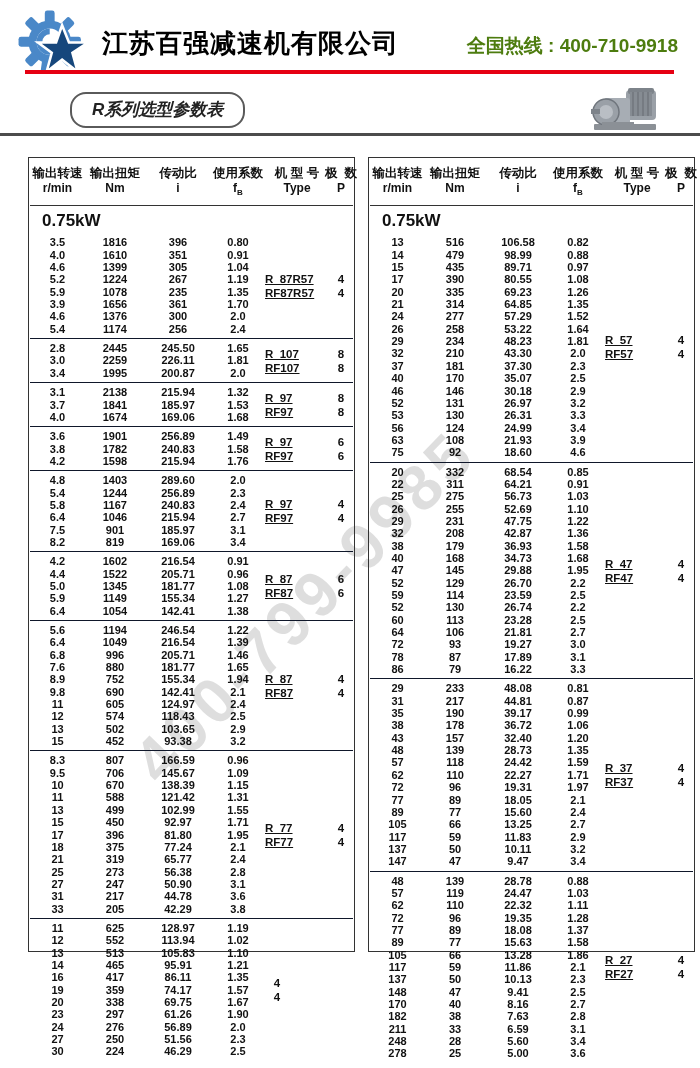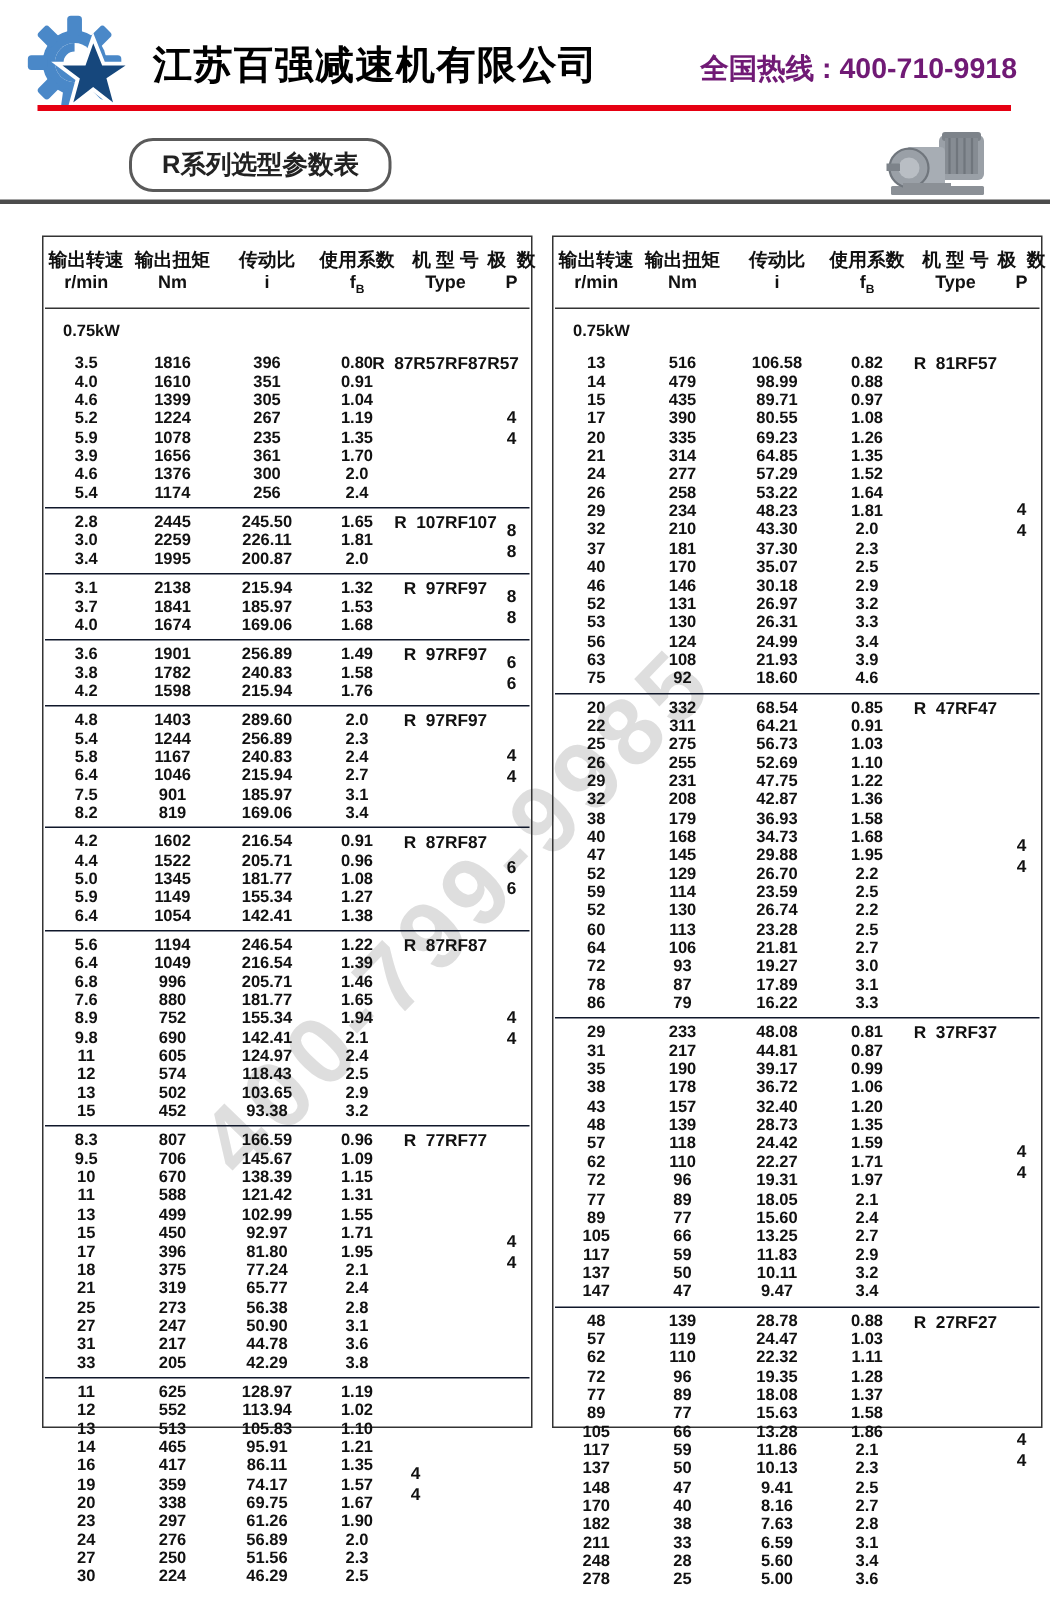--- a/index.html
+++ b/index.html
@@ -4,53 +4,53 @@
 <style>
   html,body{margin:0;padding:0;}
   body{
     width:700px;height:1068px;position:relative;background:#fff;
     font-family:"Liberation Sans","DejaVu Sans",sans-serif;color:#111;
     overflow:hidden;
   }
   
   .logo{position:absolute;left:12px;top:4px;width:82px;height:82px;}
   .company{position:absolute;left:102px;top:26px;font-size:26px;font-weight:bold;letter-spacing:1px;color:#000;}
-  .hotline{position:absolute;right:22px;top:33px;font-size:19px;font-weight:bold;color:#701a75;}
+  .hotline{position:absolute;right:22px;top:33px;font-size:19px;font-weight:bold;color:#4d7c0f;}
   .redline{position:absolute;left:25px;right:26px;top:70px;height:4px;background:#e60012;}
   .tab{
-    position:absolute;left:86px;top:92px;border:2px solid #5a5a5a;border-radius:16px;
-    padding:4px 20px 5px 20px;font-size:17px;font-weight:bold;color:#222;background:#fff;
+    position:absolute;left:70px;top:92px;border:2px solid #5a5a5a;border-radius:16px;
+    padding:4px 20px 5px 20px;font-size:17px;font-weight:bold;font-style:italic;color:#222;background:#fff;
   }
   .motorimg{position:absolute;left:590px;top:82px;width:76px;height:52px;}
   .grayline{position:absolute;left:0;right:0;top:133px;height:3px;background:#4c4c4c;}
   
   .watermark{
     position:absolute;left:145px;top:735px;z-index:0;
     transform:rotate(-46deg);transform-origin:left center;
     font-size:64px;font-weight:bold;letter-spacing:5px;
     color:rgba(155,155,155,0.33);
     text-shadow:2px 2px 2px rgba(255,255,255,0.8);
     white-space:nowrap;pointer-events:none;
   }
   
   .tables{position:absolute;top:157px;left:28px;right:18px;display:flex;gap:13px;z-index:1;}
   .tbox{border:1.5px solid #333;height:795px;flex:1;box-sizing:border-box;padding:0 1px;background:transparent;}
   .thead{display:flex;padding-top:7px;border-bottom:1.5px solid #333;padding-bottom:5px;}
   .hcell{display:flex;flex-direction:column;align-items:center;}
   .hzh{font-size:12.5px;font-weight:bold;line-height:16px;white-space:pre;}
   .hsub{font-size:12px;font-weight:bold;line-height:15px;}
   .hsub sub{font-size:8px;}
-  .power{font-size:11px;font-weight:bold;padding:5px 0 2px 12px;line-height:20px;}
+  .power{font-size:17px;font-weight:bold;padding:5px 0 2px 12px;line-height:20px;}
   .group{display:flex;padding:3px 0;}
   .group + .group{border-top:1px solid #0f172a;}
   .rowsblock{display:flex;flex-direction:column;}
   .drow{display:flex;}
   .cell{font-size:11px;font-weight:bold;line-height:12.35px;text-align:center;}
   .c1{width:55px;} .c2{width:60px;} .c3{width:66px;} .c4{width:54px;}
-  .typecol{width:64px;display:flex;flex-direction:row;justify-content:center;}
+  .typecol{width:64px;display:flex;flex-direction:column;justify-content:center;text-decoration:underline;}
   .tline{font-size:11.5px;font-weight:bold;line-height:14px;white-space:pre;text-align:left;}
   .polecol{width:24px;display:flex;flex-direction:column;justify-content:center;}
   .pline{font-size:11.5px;font-weight:bold;line-height:14px;text-align:center;}
 </style>
 </head>
 <body>
 
 <svg class="logo" viewBox="0 0 100 100">
   <g fill="#4a88c8">
     <circle cx="46" cy="46" r="26"></circle>
@@ -734,21 +734,21 @@
             <div class="cell c4">3.9</div>
           </div>
           <div class="drow">
             <div class="cell c1">75</div>
             <div class="cell c2">92</div>
             <div class="cell c3">18.60</div>
             <div class="cell c4">4.6</div>
           </div>
         </div>
         <div class="typecol">
-          <div class="tline">R  81</div>
+          <div class="tline">R  57</div>
           <div class="tline">RF57</div>
         </div>
         <div class="polecol">
           <div class="pline">4</div>
           <div class="pline">4</div>
         </div>
       </div>
       <div class="group">
         <div class="rowsblock">
           <div class="drow">

